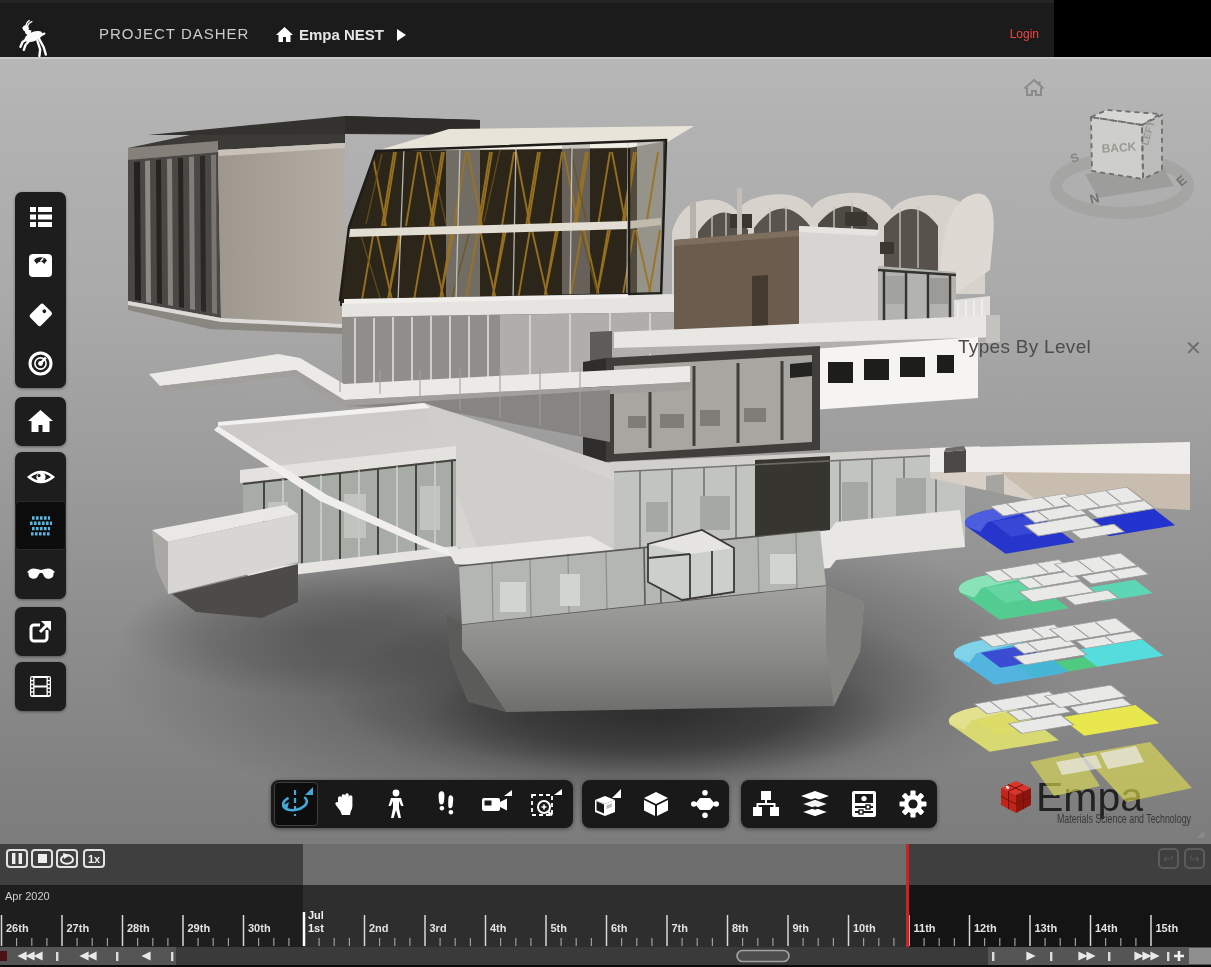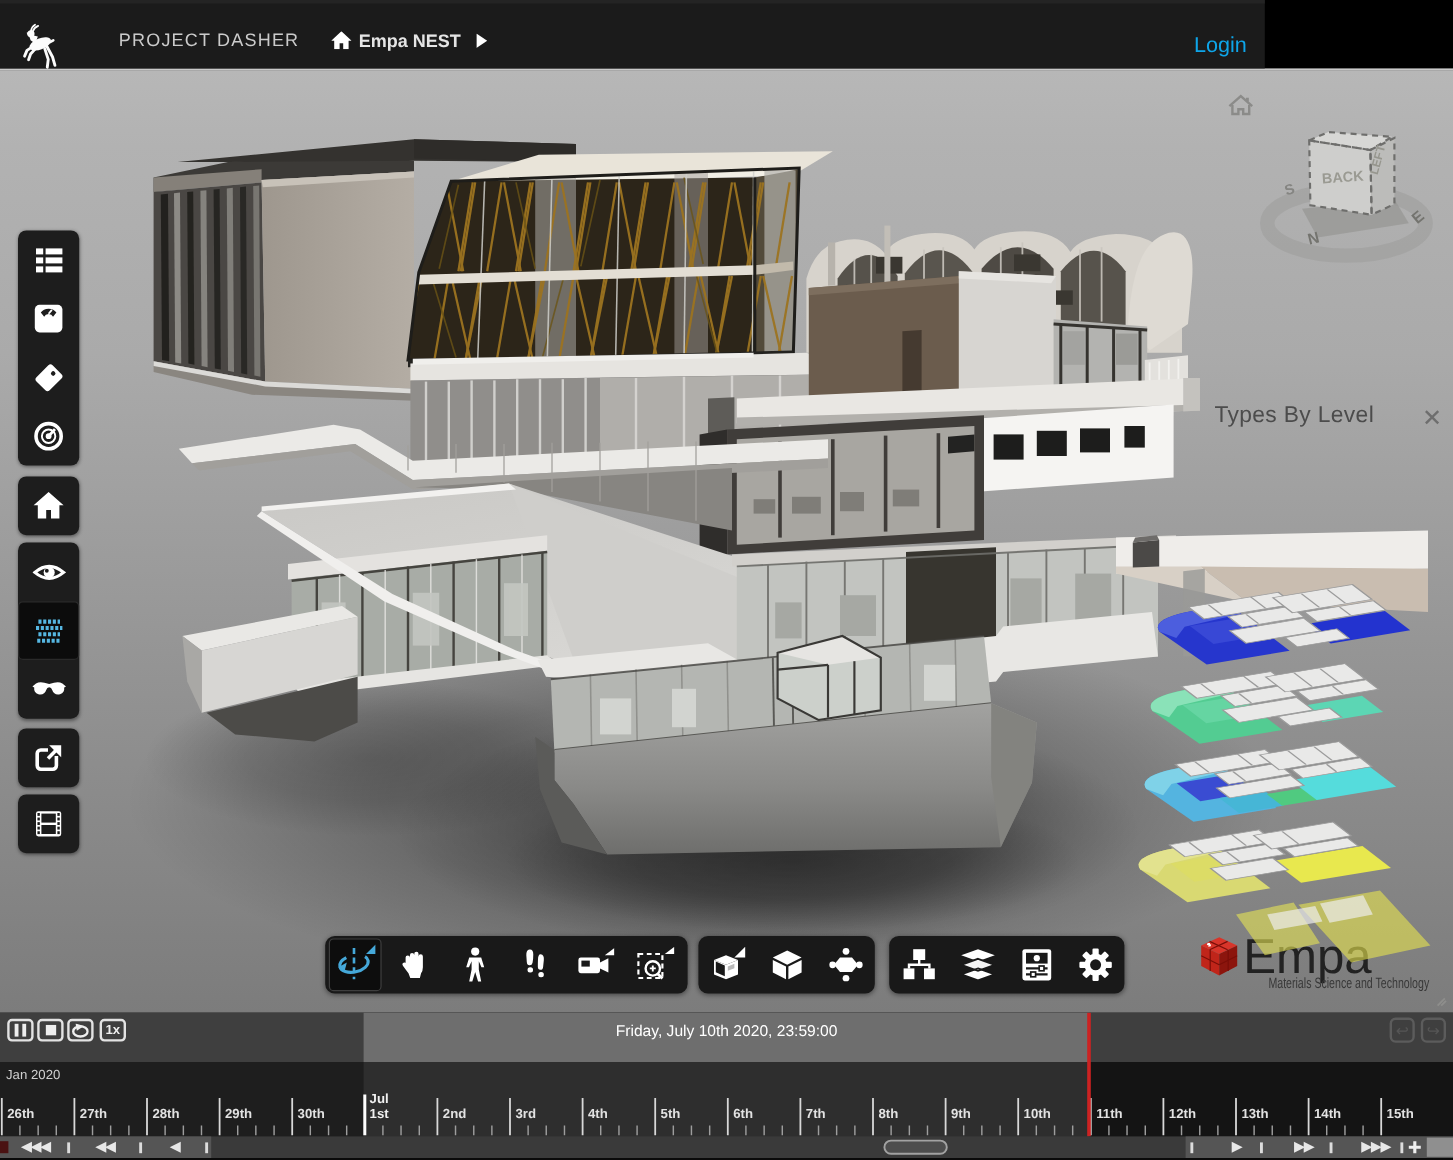--- a/index.html
+++ b/index.html
@@ -4,28 +4,28 @@
 <style>
 * { margin:0; padding:0; box-sizing:border-box; }
 html,body { width:1211px; height:967px; overflow:hidden; background:#000; font-family:"Liberation Sans", sans-serif; }
 #app { position:relative; width:1211px; height:967px; }
 
 
 #header { position:absolute; left:0; top:0; width:1054px; height:57px; background:#1b1b1b; border-top:3px solid #242424; }
 #logo { position:absolute; left:9px; top:9px; }
 #title { position:absolute; left:99px; top:22px; font-size:15px; letter-spacing:1.0px; color:#cbcbcb; font-weight:400; }
 #crumb { position:absolute; left:276px; top:23px; color:#e5e5e5; font-size:15px; font-weight:700; white-space:nowrap; }
-#login { position:absolute; right:15px; top:24px; color:#0ea5e9; font-size:18px;margin-left:12px; }
+#login { position:absolute; right:15px; top:24px; color:#ef4444; font-size:12px;margin-left:12px; }
 
 
 #viewport { position:absolute; left:0; top:57px; width:1211px; height:787px;
   border-top:2px solid #c9c9c9; background:linear-gradient(#b7b7b7 0%, #b2b2b2 8%, #aaaaaa 30%, #9d9d9d 50%, #8e8e8e 72%, #818181 92%, #7c7c7c 100%); }
 #scene { position:absolute; left:0; top:0; }
 
-#typesLabel { position:absolute; left:1012px; top:277px; font-size:19px; color:#4c4c4c; letter-spacing:0.3px; }
+#typesLabel { position:absolute; left:958px; top:277px; font-size:19px; color:#4c4c4c; letter-spacing:0.3px; }
 #typesClose { position:absolute; left:1185px; top:277px; font-size:20px; color:#6e6e6e; font-weight:400; }
 
 
 .sgrp { position:absolute; left:15px; width:51px; background:#1d1d1d; border-radius:7px; box-shadow:0 1px 3px rgba(0,0,0,0.4); }
 .sbtn { width:51px; height:49px; display:flex; align-items:center; justify-content:center; }
 
 
 .tgrp { position:absolute; top:780px; height:48px; background:#191919; border-radius:8px; box-shadow:0 1px 4px rgba(0,0,0,0.45); display:flex; align-items:center; }
 .tbtn { width:50px; height:48px; display:flex; align-items:center; justify-content:center; position:relative; }
 .tbtn.active { background:#0d0d0d; border:1px solid #3e3e3e; border-radius:4px; height:44px; width:44px; margin:0 3px; }
@@ -853,25 +853,24 @@
               </g>
             </g>
             <circle cx="15" cy="15" r="4.6" fill="#191919"></circle>
           </svg>
         </div>
     </div>
   </div>
   <div id="timeline">
     <div id="tl-top"></div>
     <div id="tl-top-sel"></div>
-    <div id="tl-date">Friday, July 10th 2020, 23:59:00</div>
     <div id="tl-mid"></div>
     <div id="tl-mid-sel"></div>
     <div id="tl-mid-right"></div>
-    <div id="junlabel">Jan 2020</div>
+    <div id="junlabel">Apr 2020</div>
     <svg id="ticks" width="1211" height="103" viewBox="0 0 1211 103" style="position:absolute;left:0;top:41px">
 <line x1="1.5" y1="30" x2="1.5" y2="61" stroke="#d8d8d8" stroke-width="1.5"></line>
 <line x1="62.0" y1="30" x2="62.0" y2="61" stroke="#d8d8d8" stroke-width="1.5"></line>
 <line x1="122.5" y1="30" x2="122.5" y2="61" stroke="#d8d8d8" stroke-width="1.5"></line>
 <line x1="183.0" y1="30" x2="183.0" y2="61" stroke="#d8d8d8" stroke-width="1.5"></line>
 <line x1="243.5" y1="30" x2="243.5" y2="61" stroke="#d8d8d8" stroke-width="1.5"></line>
 <line x1="304.0" y1="27" x2="304.0" y2="61" stroke="#ffffff" stroke-width="2.5"></line>
 <line x1="364.5" y1="30" x2="364.5" y2="61" stroke="#d8d8d8" stroke-width="1.5"></line>
 <line x1="425.0" y1="30" x2="425.0" y2="61" stroke="#d8d8d8" stroke-width="1.5"></line>
 <line x1="485.5" y1="30" x2="485.5" y2="61" stroke="#d8d8d8" stroke-width="1.5"></line>

